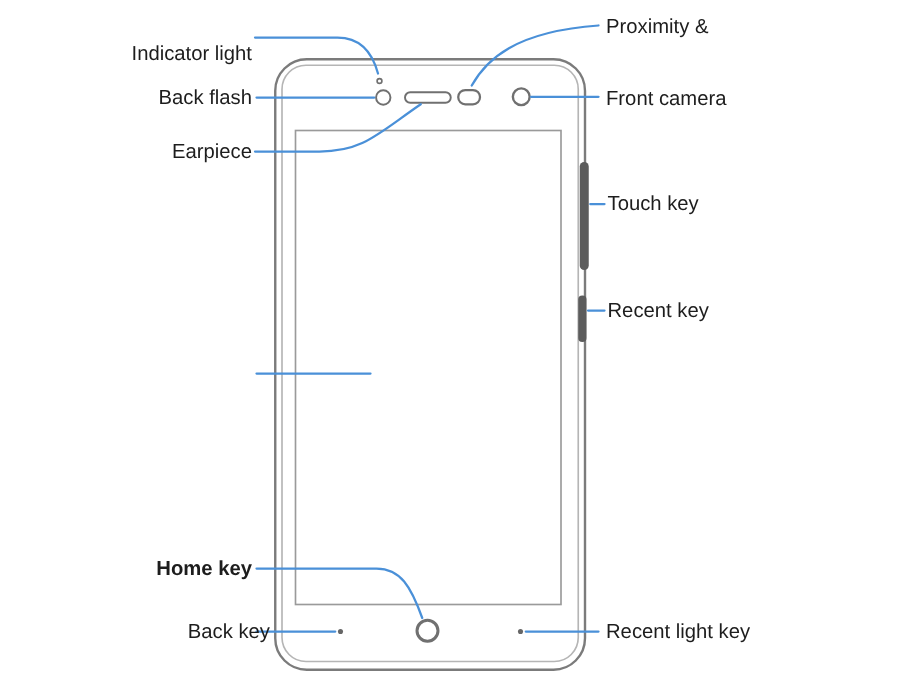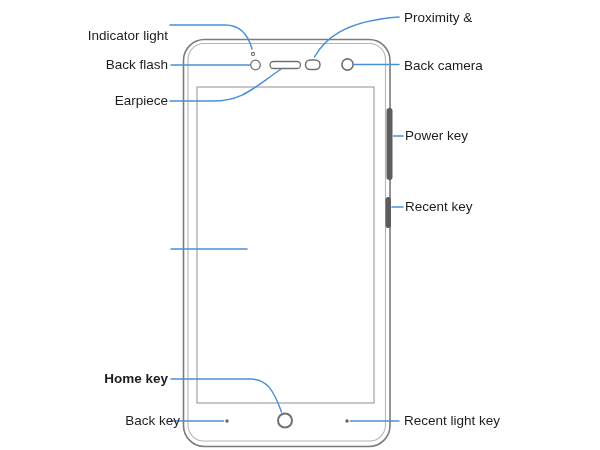--- a/index.html
+++ b/index.html
@@ -78,18 +78,18 @@
 
   <div class="lbl left" style="right:432px; top:20px;margin-top:16px;">Indicator light</div>
   <div class="lbl left" style="right:432px; top:65px;">Back flash</div>
   <div class="lbl left" style="right:432px; top:101px;">Earpiece</div>
   <div class="lbl left" style="right:432px; top:379px;font-weight:bold;">Home key</div>
   <div class="lbl left" style="right:420px; top:421px;">Back key</div>
 
   <div class="lbl right twoline" style="left:404px; top:8px;">
     <span style="display:block;">Proximity &amp;</span>
   </div>
-  <div class="lbl right" style="left:404px; top:65.5px;">Back camera</div>
-  <div class="lbl right" style="left:405px; top:135.5px;">Power key</div>
+  <div class="lbl right" style="left:404px; top:65.5px;">Front camera</div>
+  <div class="lbl right" style="left:405px; top:135.5px;">Touch key</div>
   <div class="lbl right" style="left:405px; top:207px;">Recent key</div>
   <div class="lbl right" style="left:404px; top:420.5px;">Recent light key</div>
 
 </div>
 
 </body></html>

